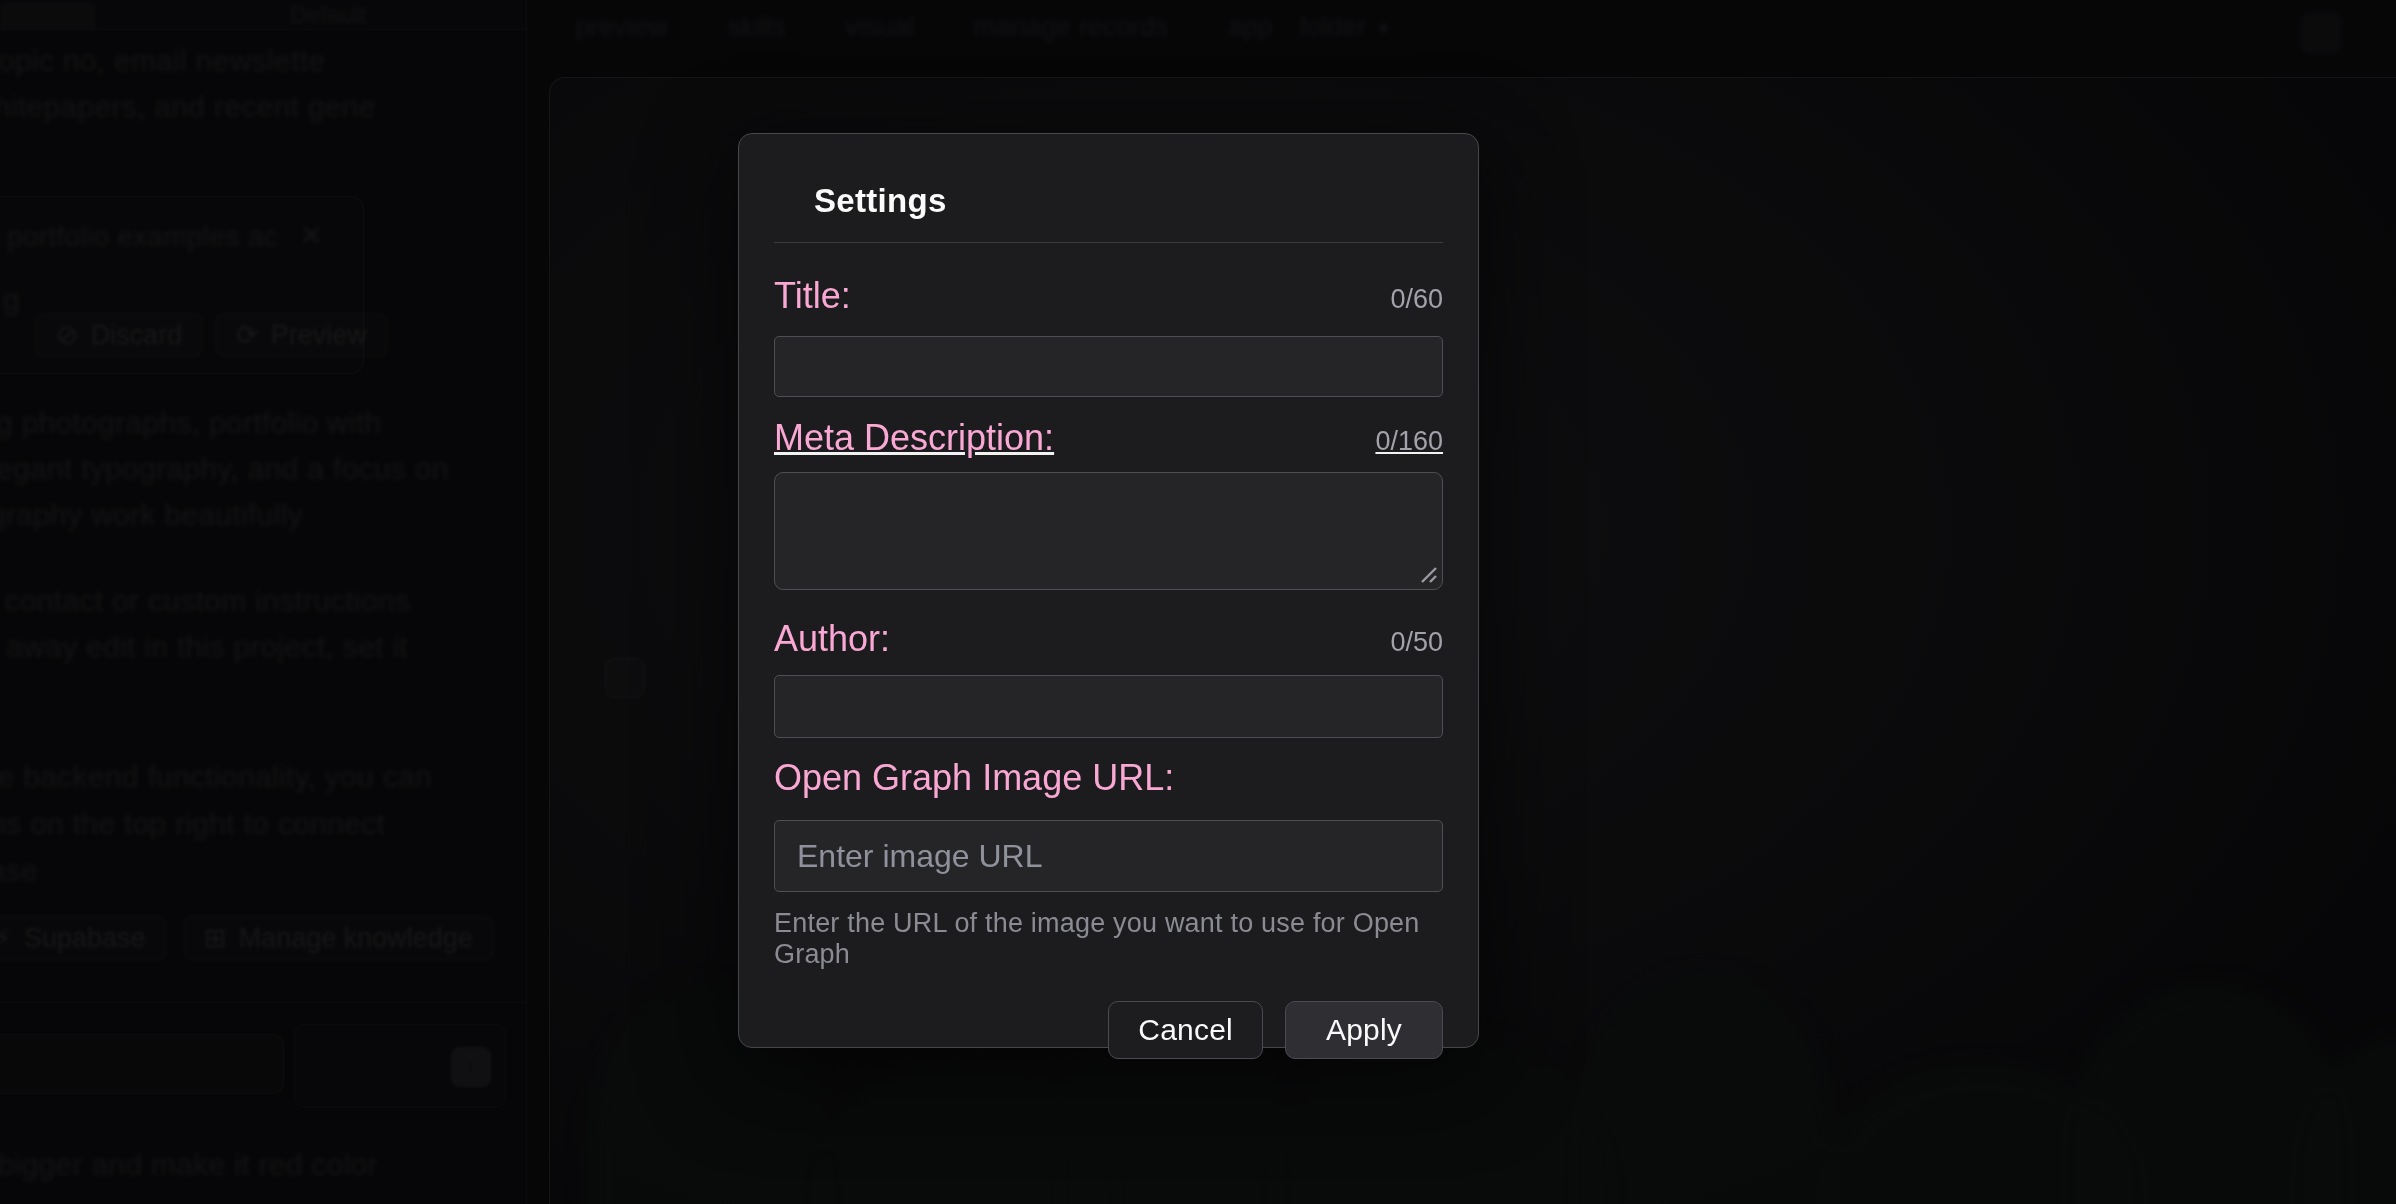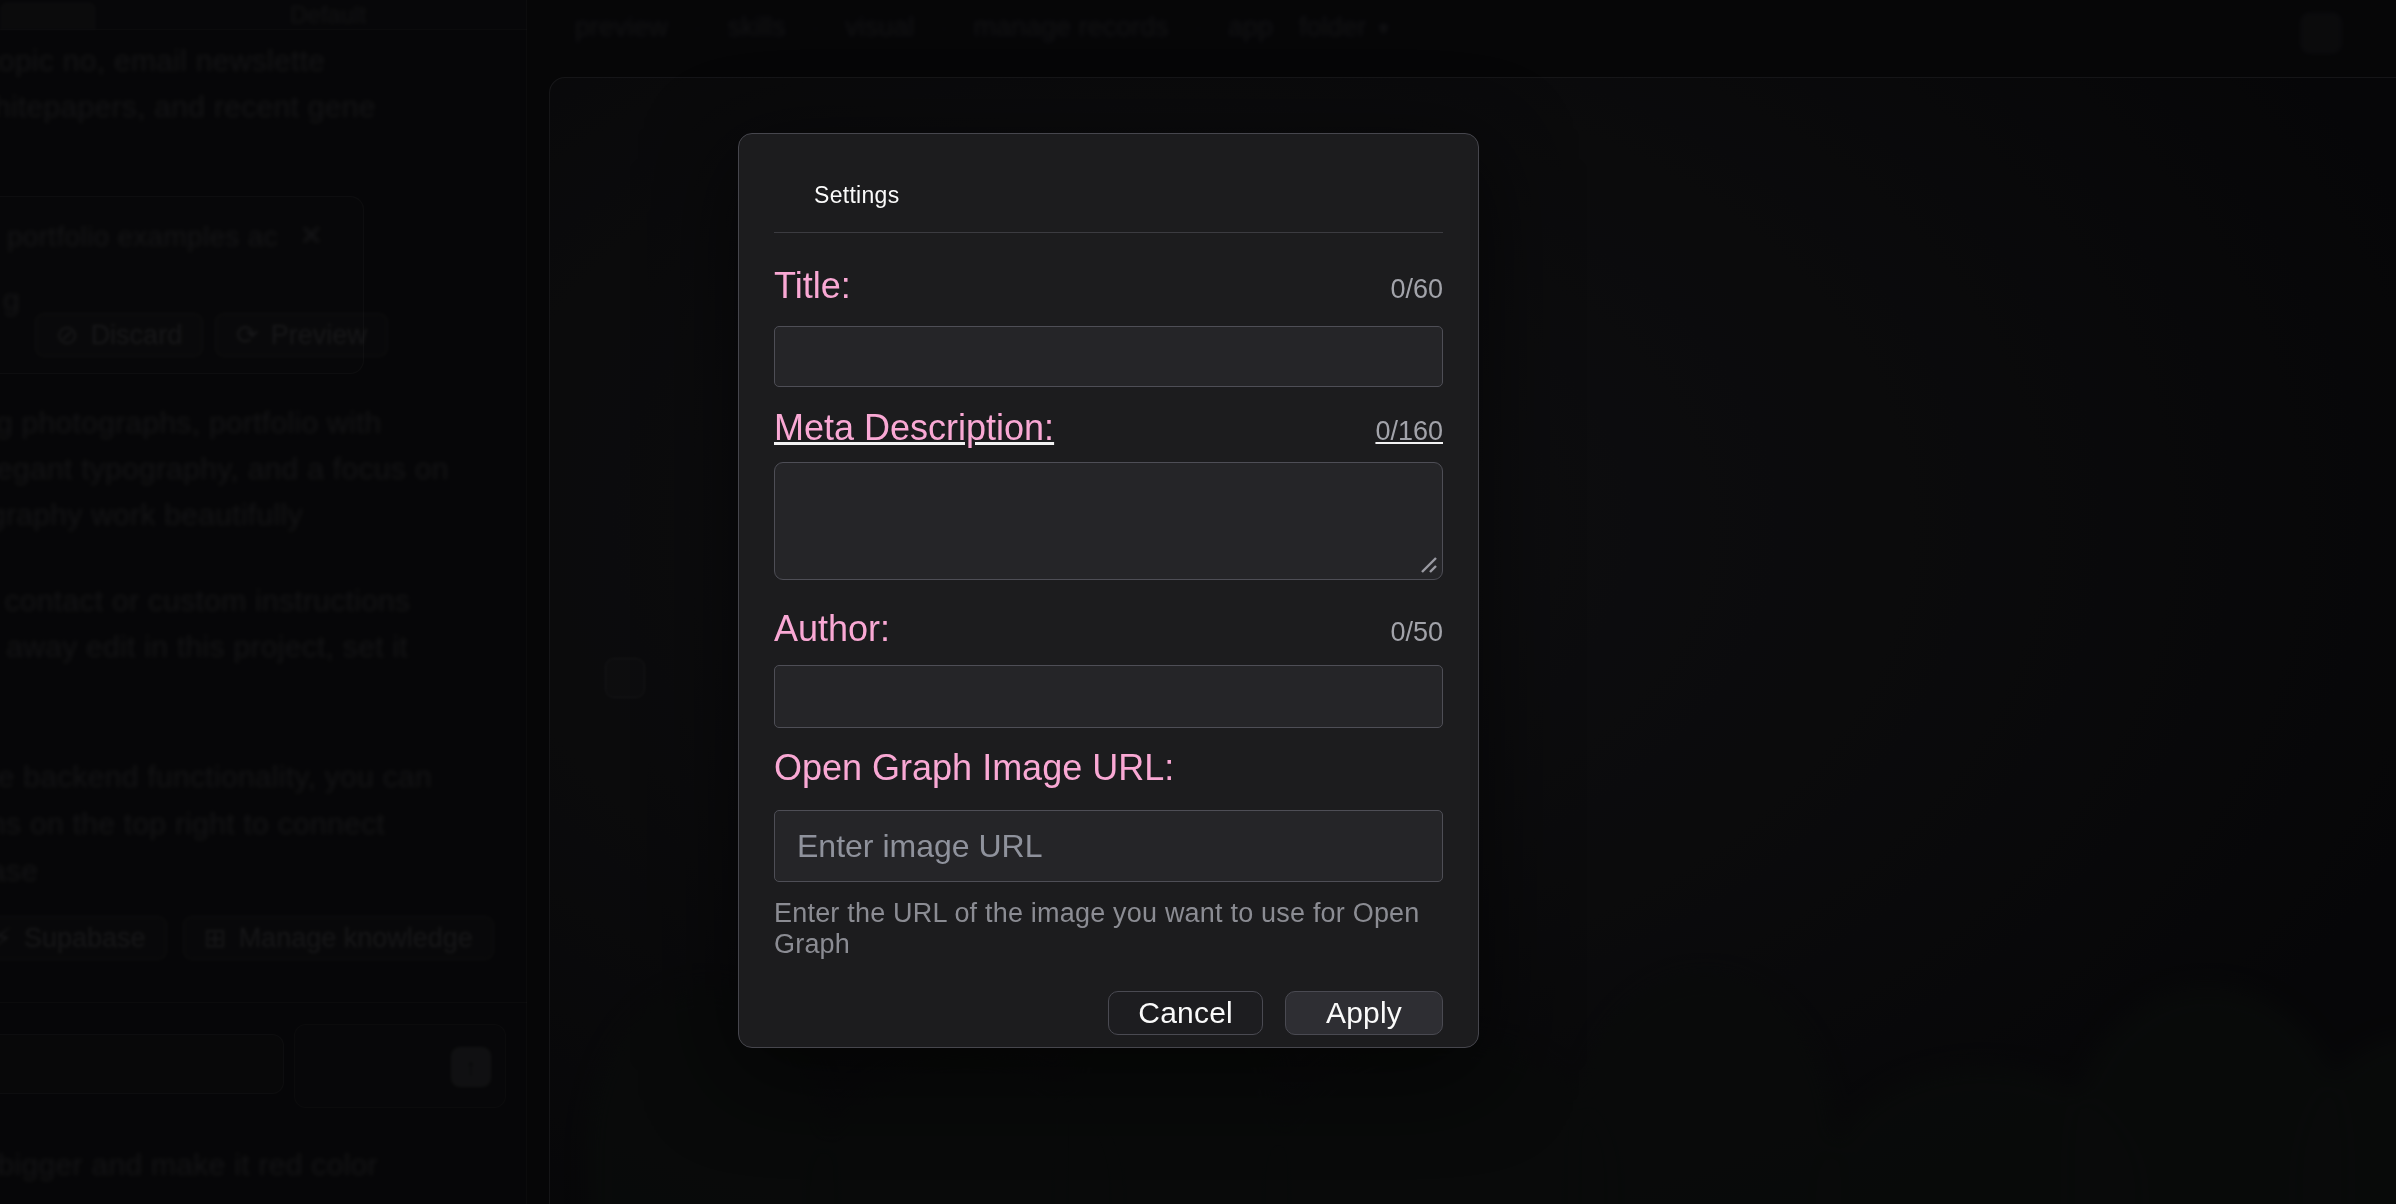--- a/index.html
+++ b/index.html
@@ -129,21 +129,21 @@
     position: absolute; z-index: 20;
     left: 738px; top: 133px; width: 741px; height: 915px;
     background: #1c1c1e;
     border: 1px solid #46464d;
     border-radius: 14px;
     box-shadow: 0 24px 90px rgba(0,0,0,0.65);
     padding: 0 35px;
   }
   .modal-title {
     margin: 50px 0 0 40px;
-    font-size: 23px; font-weight: 400; color: #fafafa;
+    font-size: 33px; font-weight: 700; color: #fafafa;
     letter-spacing: 0.3px; line-height: 1;
   }
   .modal-divider { height: 1px; background: #3b3b40; margin-top: 25px; }
 
   .field-head {
     display: flex; justify-content: space-between; align-items: baseline;
   }
   .field-label { font-size: 36px; color: #f9a8d4; line-height: 34px; }
   .field-counter { font-size: 27px; color: #a2a3aa; line-height: 34px; }
 
@@ -170,21 +170,21 @@
   .inp-author { margin-top: 16px; height: 63px; }
   .row-og     { margin-top: 23px; }
   .inp-og     { margin-top: 25px; height: 72px; font-size: 32px; }
   .inp::placeholder, .inp-meta::placeholder { color: #8f929c; }
   .helper-text { margin-top: 16px; font-size: 27px; color: #8b8c93; letter-spacing: 0.2px; }
 
   .modal-footer {
     margin-top: 31px; display: flex; justify-content: flex-end; gap: 22px;
   }
   .btn {
-    height: 44px; border-radius: 10px; font-size: 30px; color: #fafafa;
+    height: 58px; border-radius: 10px; font-size: 30px; color: #fafafa;
     display: flex; align-items: center; justify-content: center;
     border: 1.5px solid #4a4a52; cursor: pointer;
     font-family: "Liberation Sans", "DejaVu Sans", sans-serif;
     letter-spacing: 0.2px;
     text-align: right;
   }
   .btn-cancel { background: #1d1d20; padding: 0 29px; }
   .btn-apply  { background: #2e2e33; padding: 0 40px; }
 </style>
 </head>

